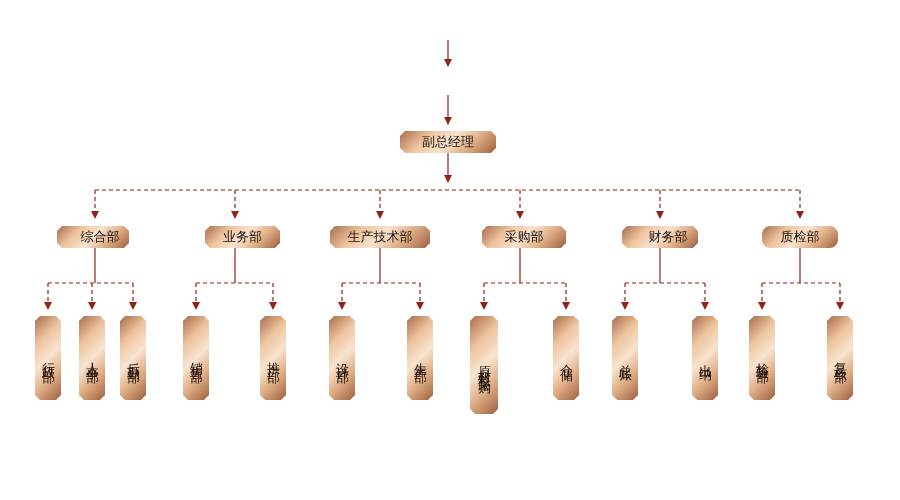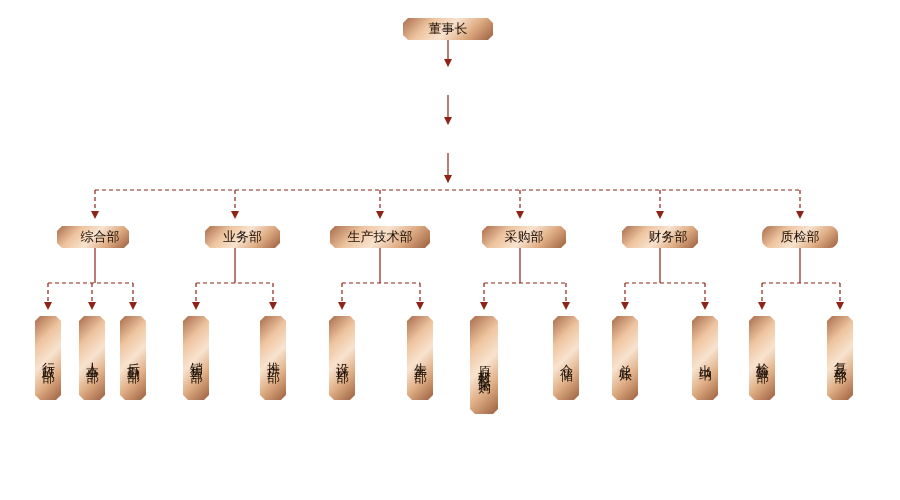--- a/index.html
+++ b/index.html
@@ -72,21 +72,21 @@
       <line x1="420" y1="283" x2="420" y2="309" stroke-dasharray="4 3" marker-end="url(#ah)"></line>
       <line x1="484" y1="283" x2="484" y2="309" stroke-dasharray="4 3" marker-end="url(#ah)"></line>
       <line x1="566" y1="283" x2="566" y2="309" stroke-dasharray="4 3" marker-end="url(#ah)"></line>
       <line x1="625" y1="283" x2="625" y2="309" stroke-dasharray="4 3" marker-end="url(#ah)"></line>
       <line x1="705" y1="283" x2="705" y2="309" stroke-dasharray="4 3" marker-end="url(#ah)"></line>
       <line x1="762" y1="283" x2="762" y2="309" stroke-dasharray="4 3" marker-end="url(#ah)"></line>
       <line x1="840" y1="283" x2="840" y2="309" stroke-dasharray="4 3" marker-end="url(#ah)"></line>
     </g>
   </svg>
 
-  <div class="node h" style="left:403px;top:18px;width:90px;">董事长</div>
+  <div class="node h" style="left:400px;top:131px;width:96px;">副总经理</div>
 
   <div class="node h" style="left:57px;top:226px;width:72px;padding-left:14px;">综合部</div>
   <div class="node h" style="left:205px;top:226px;width:75px;">业务部</div>
   <div class="node h" style="left:330px;top:226px;width:100px;">生产技术部</div>
   <div class="node h" style="left:482px;top:226px;width:84px;">采购部</div>
   <div class="node h" style="left:622px;top:226px;width:76px;padding-left:16px;">财务部</div>
   <div class="node h" style="left:762px;top:226px;width:76px;border-radius:8px;">质检部</div>
 
   <div class="node v" style="left:35px;">行政部</div>
   <div class="node v" style="left:79px;">人事部</div>

